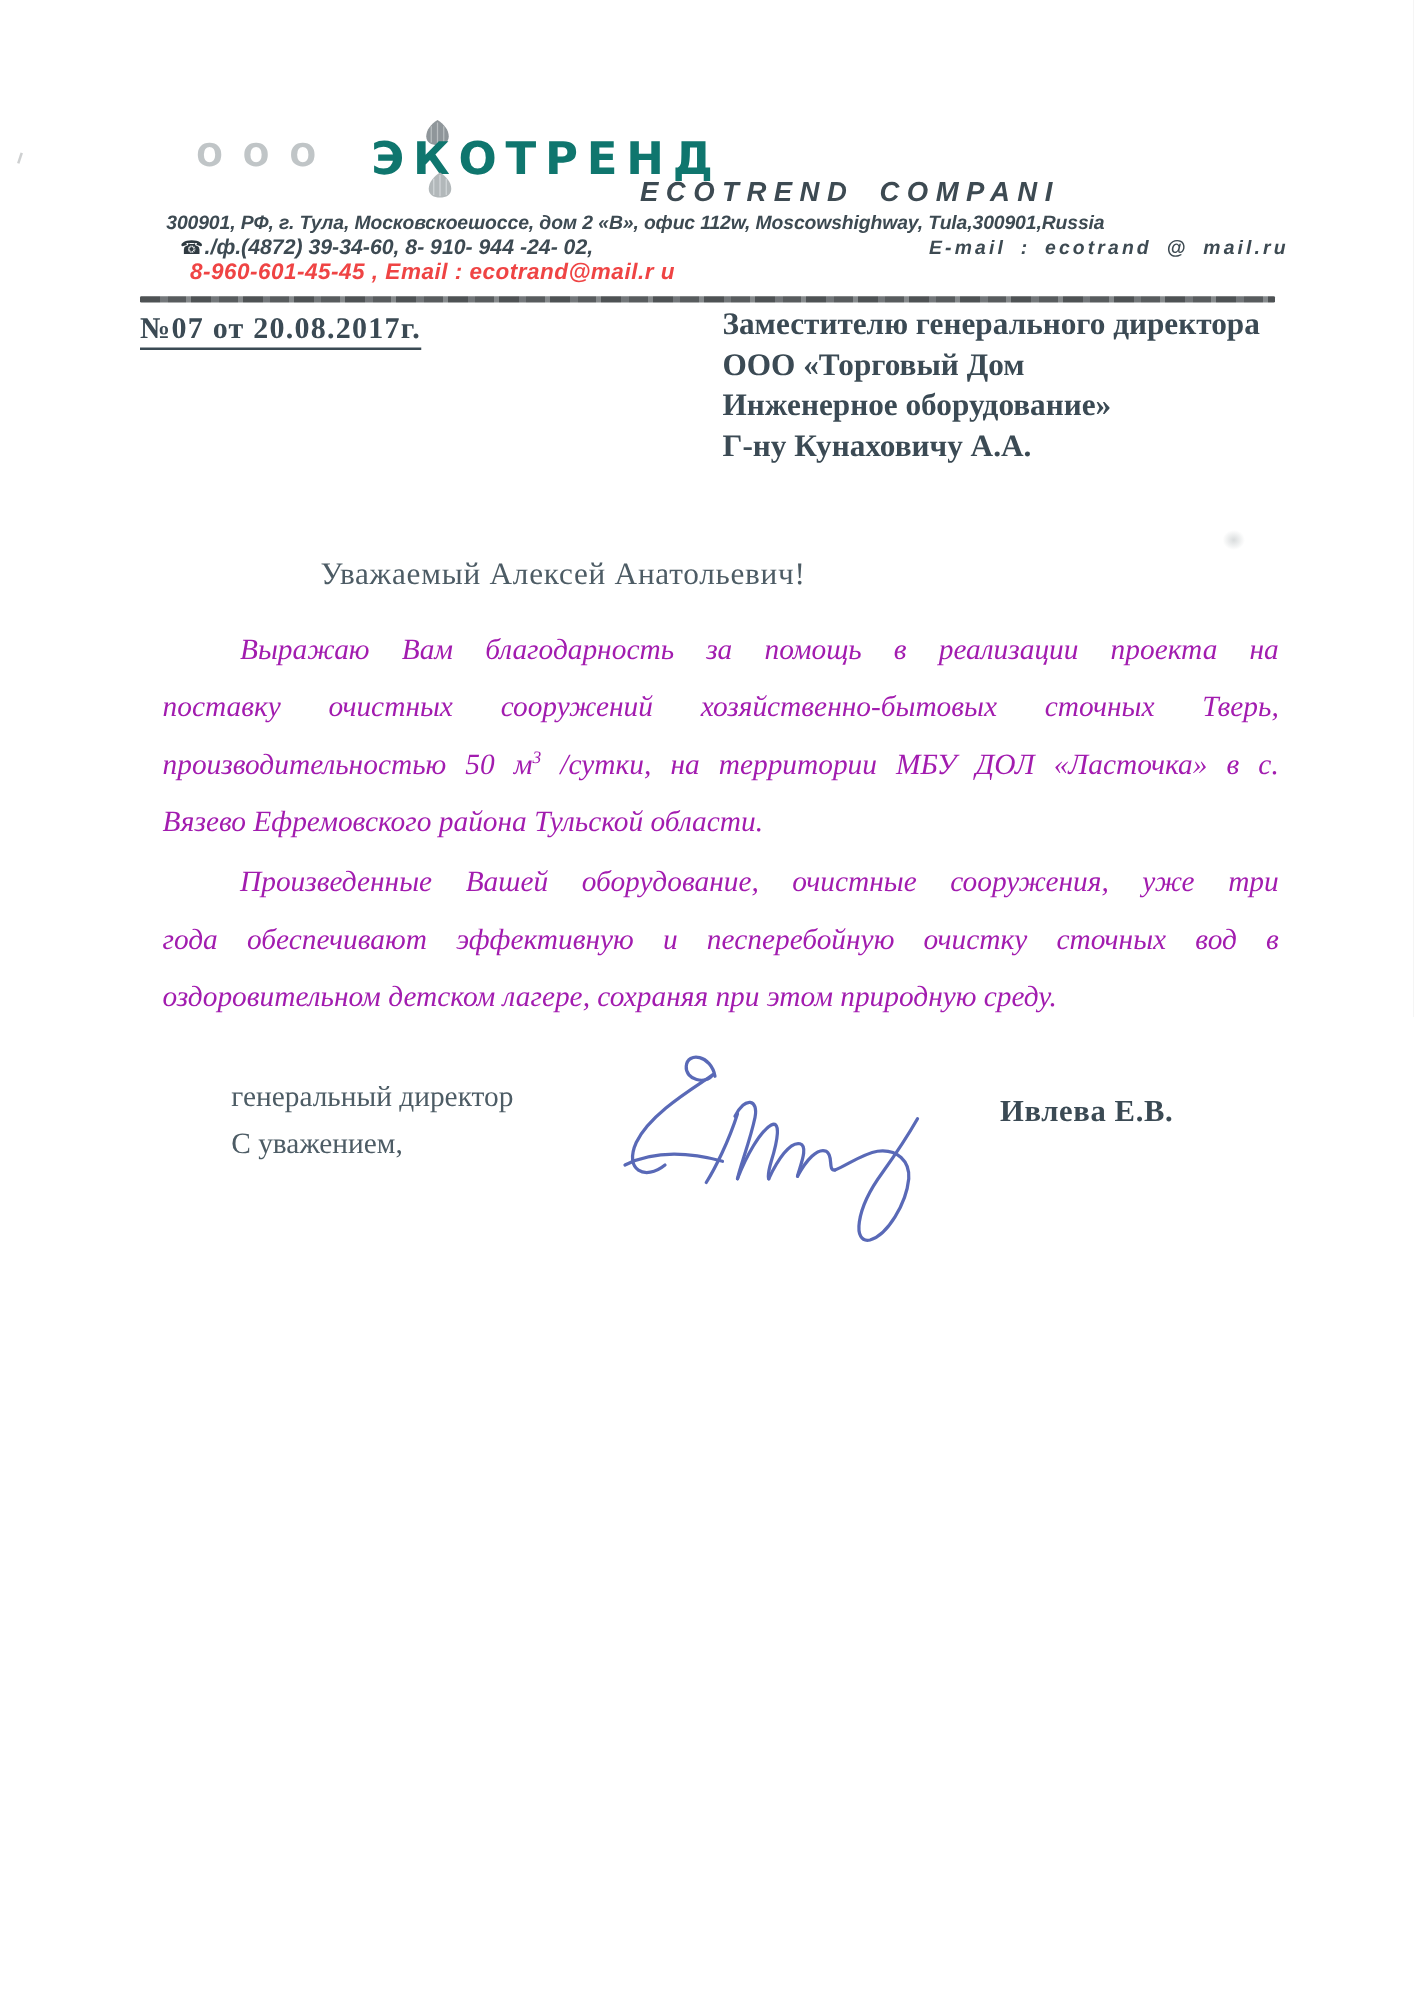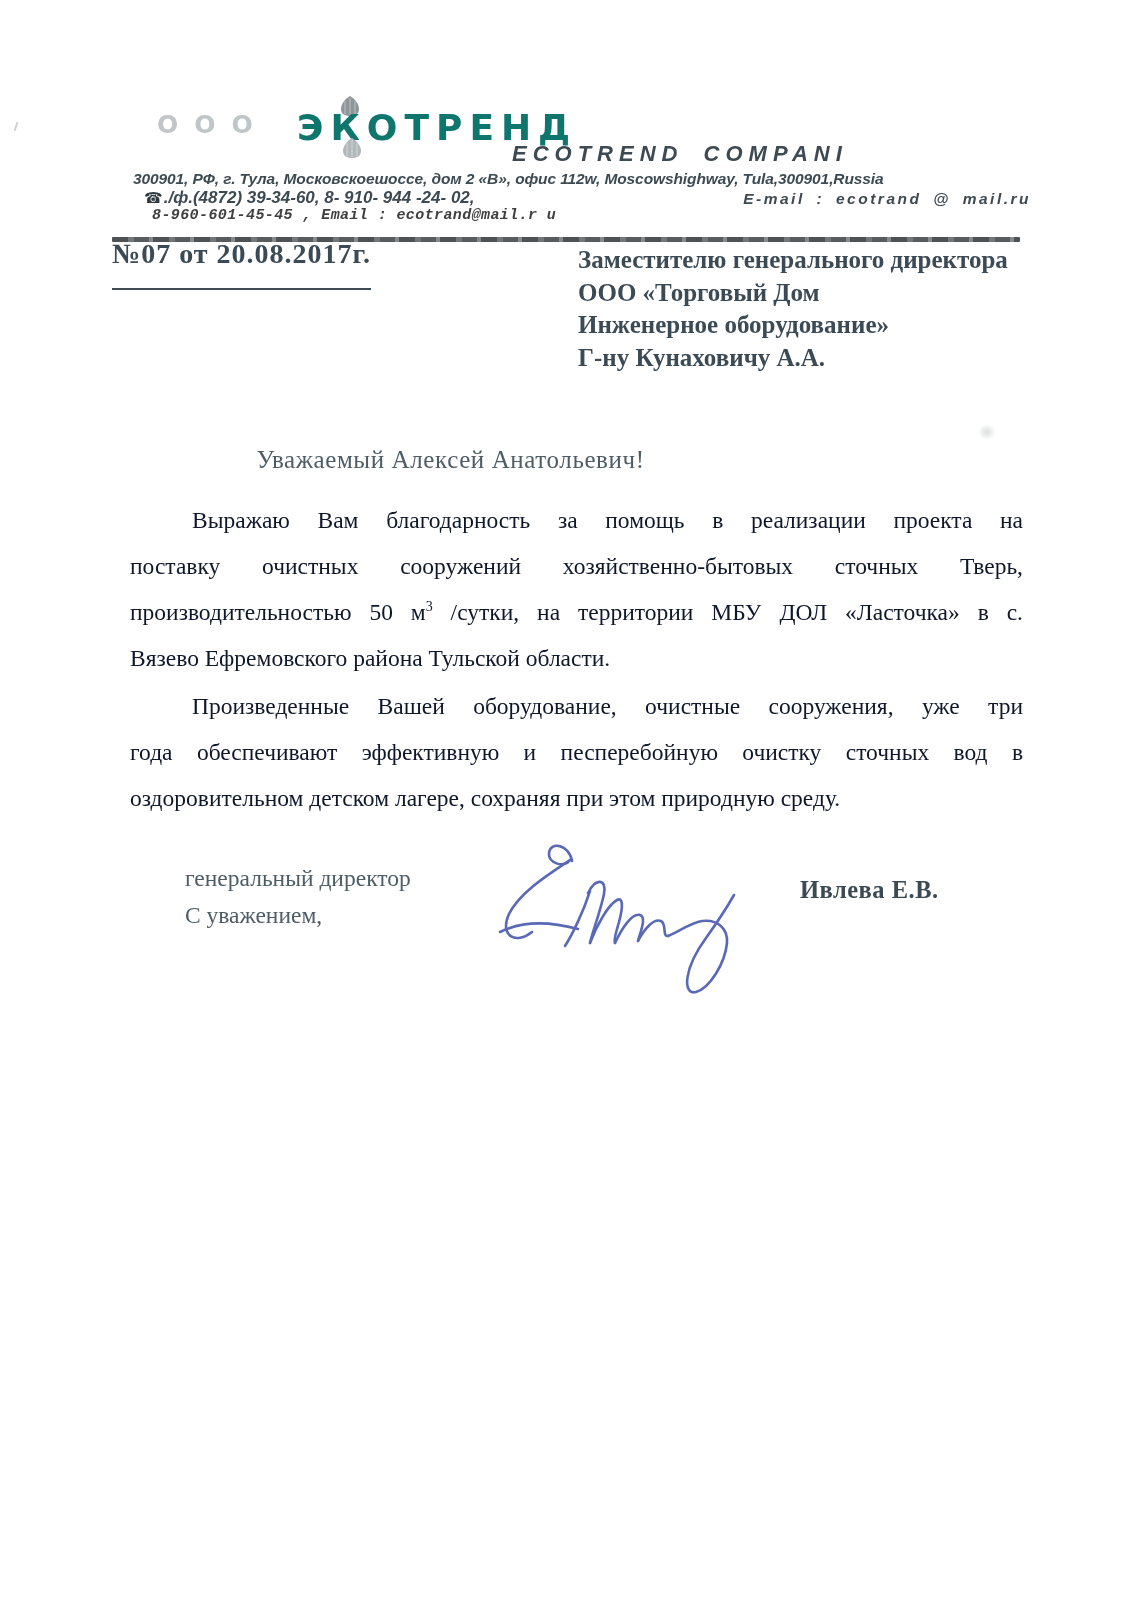--- a/index.html
+++ b/index.html
@@ -53,49 +53,49 @@
     position:absolute; left:144px; top:188px; width:887px;
     display:flex; justify-content:space-between; align-items:flex-start;
     font-family:"Liberation Sans","DejaVu Sans",sans-serif;
     font-style:italic; font-weight:bold; font-size:17px;
     color:#3d4a52;
   }
   .phone-icon { font-style:normal; font-size:15px; color:#2f3a41; margin-right:1px; }
   .email-right { letter-spacing:2.5px; word-spacing:5px; font-size:15.5px; padding-top:2px; }
   .phone2 {
     position:absolute; left:152px; top:207px;
-    font-family:Liberation Mono, monospace;
-    font-style:italic; font-weight:bold; font-size:15px;
-    color:#404040; letter-spacing:0.4px;
+    font-family:Liberation Sans, sans-serif;
+    font-style:italic; font-weight:bold; font-size:18px;
+    color:#ef4444; letter-spacing:0.4px;
   }
   
   .divider {
     position:absolute; left:112px; top:237px; width:908px; height:5px;
     background:repeating-linear-gradient(90deg,#4e5254 0 16px,#73777a 16px 22px,#585c5e 22px 37px,#868a8c 37px 41px);
     border-radius:1px;
   }
   
   .ref-number {
-    position:absolute; left:112px; top:238px;
-    font-weight:bold; font-size:28px; color:#3b4a54;
-    border-bottom:2px solid #3b4a54; padding-bottom:18px; letter-spacing:1px;
+    position:absolute; left:112px; top:250px;
+    font-weight:bold; font-size:24px; color:#3b4a54;
+    border-bottom:2px solid #3b4a54; padding-bottom:1px; letter-spacing:1px;
   }
   .recipient {
     position:absolute; left:578px; top:244px; width:450px;
     font-weight:bold; font-size:25px; line-height:32.5px;
     color:#3b4a54;
   }
   
   .salutation {
     position:absolute; left:0; top:446px; width:901px;
     text-align:center; font-size:25px; letter-spacing:0.6px;
     color:#4d5c65;
   }
   
-  .para { position:absolute; left:130px; width:893px; font-size:23.5px; color:#0f172a; }
+  .para { position:absolute; left:130px; width:893px; font-size:23.5px; color:#a21caf;font-style:italic; }
   .para-1 { top:497px; }
   .para-2 { top:683px; }
   .jline { height:46px; line-height:46px; text-align:justify; text-align-last:justify; }
   .jline.indent { padding-left:62px; }
   .lastline { height:46px; line-height:46px; text-align:left; }
   sup.cube { font-size:14px; vertical-align:super; line-height:0; }
   
   .closing {
     position:absolute; left:185px; top:860px;
     font-size:23.5px; line-height:37px; color:#4d5c65;

